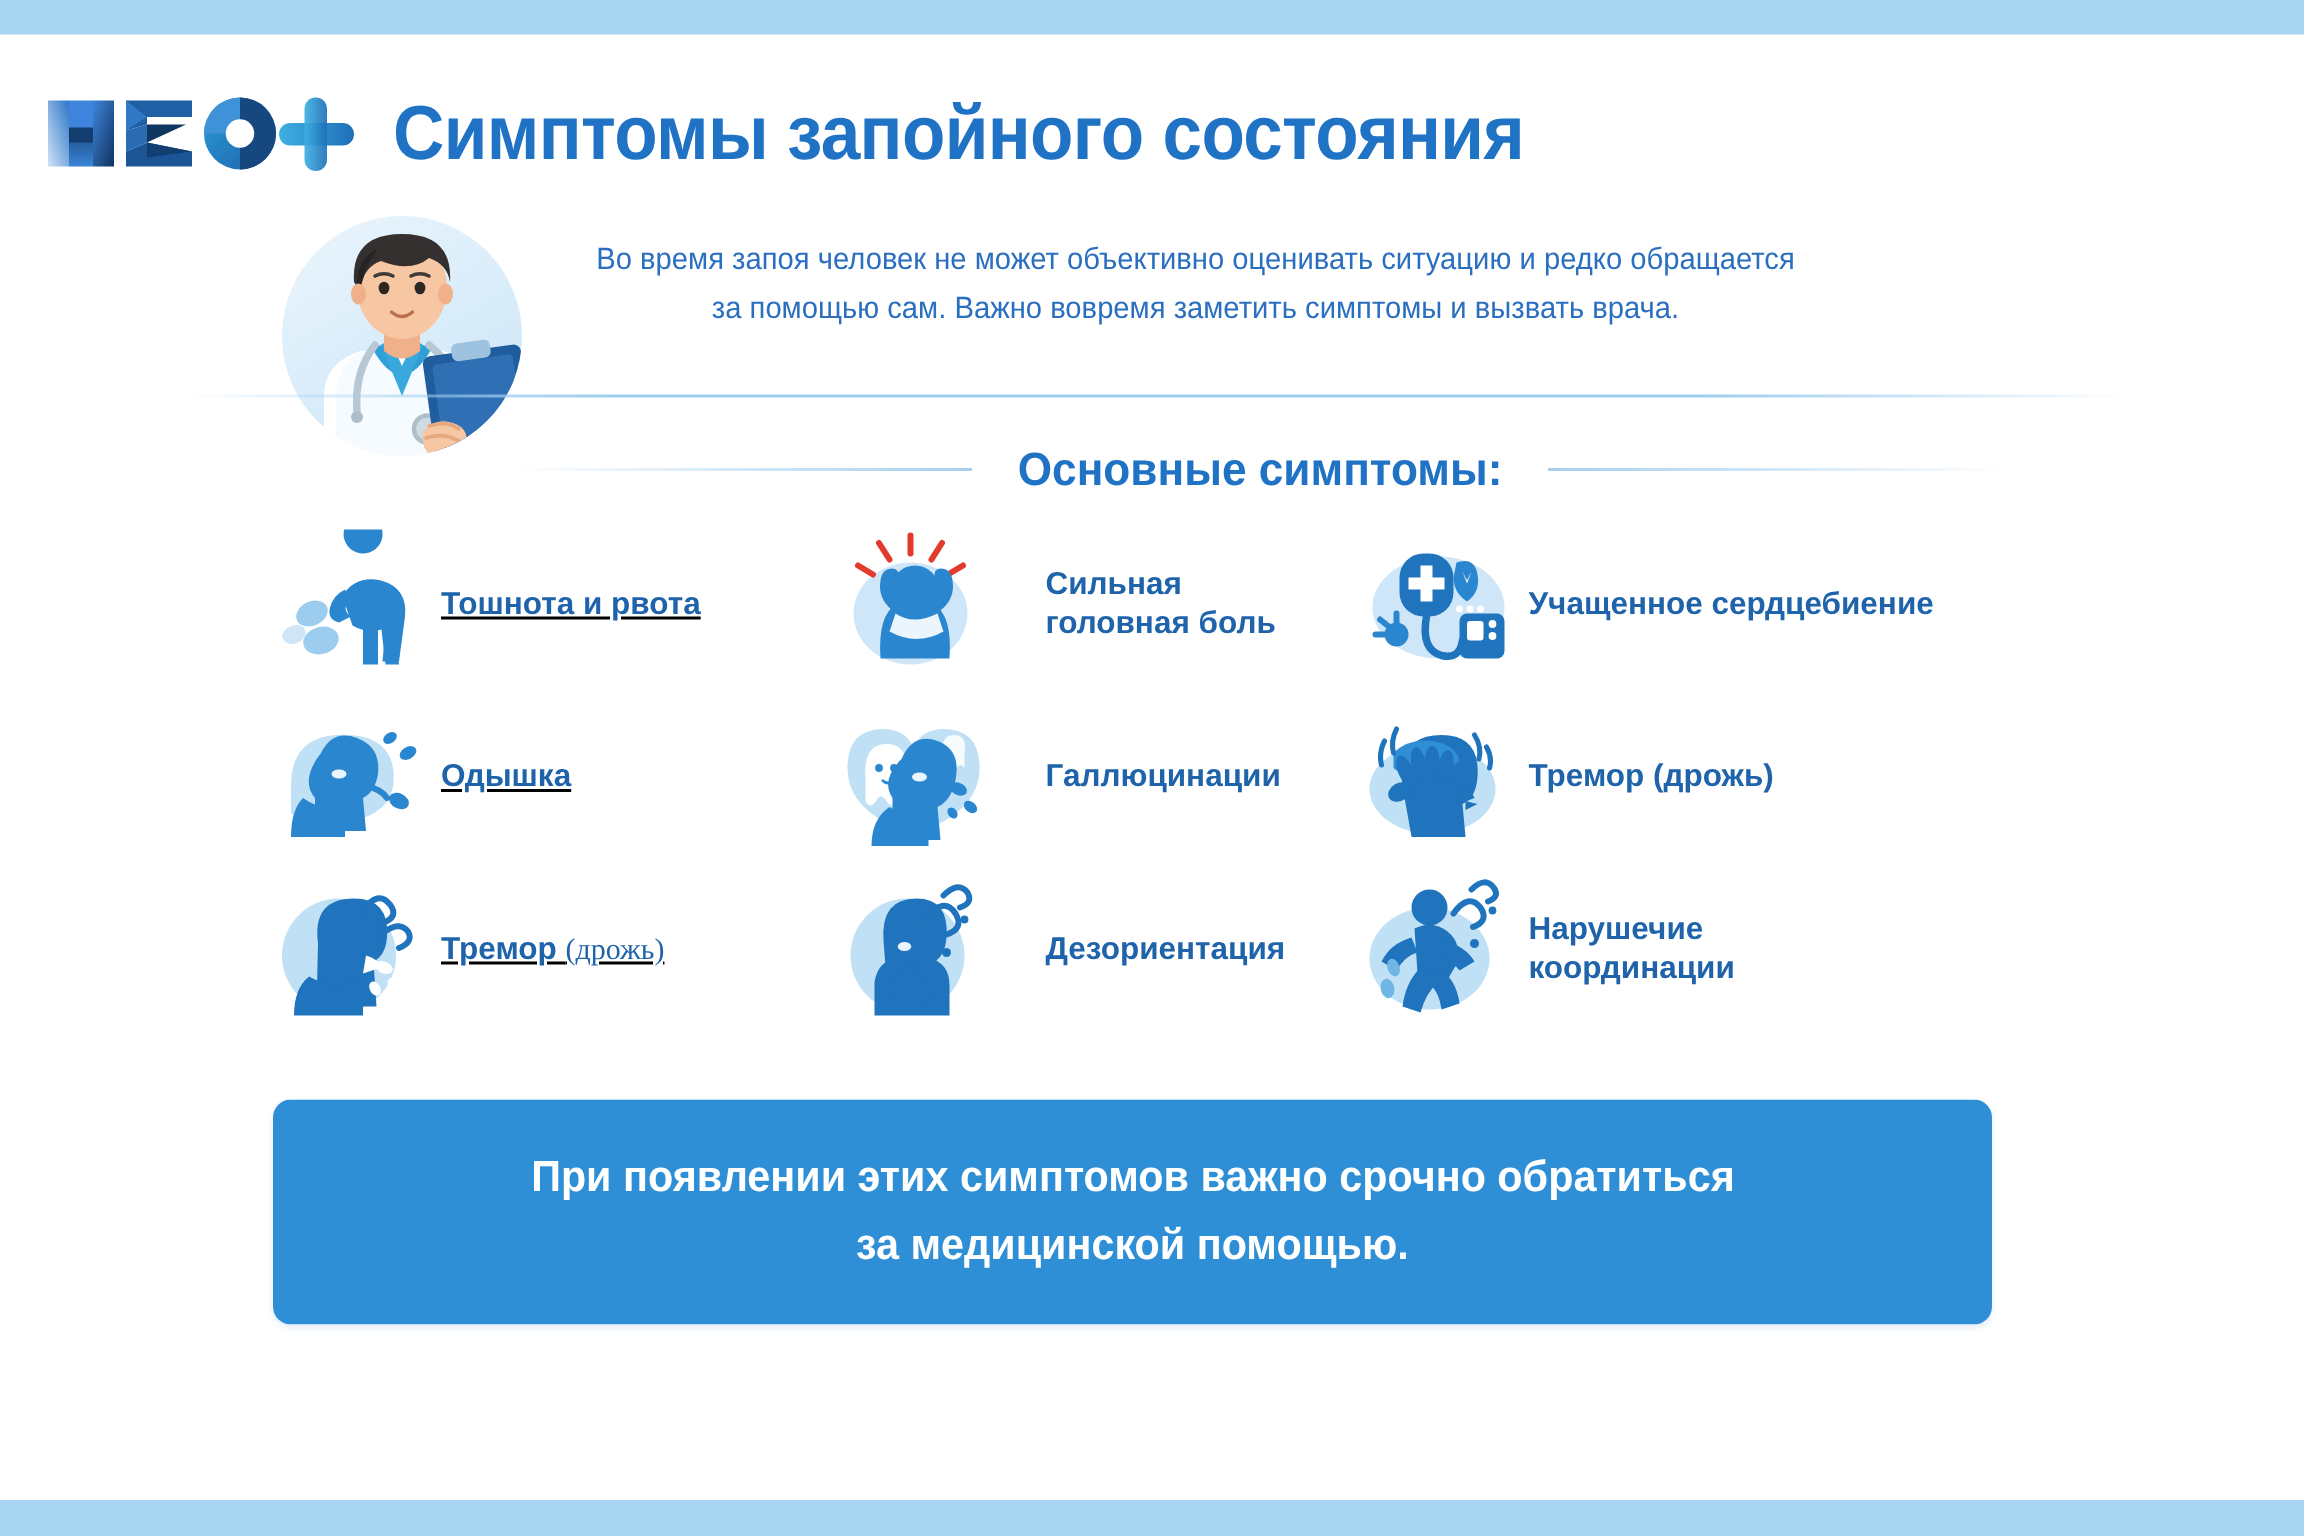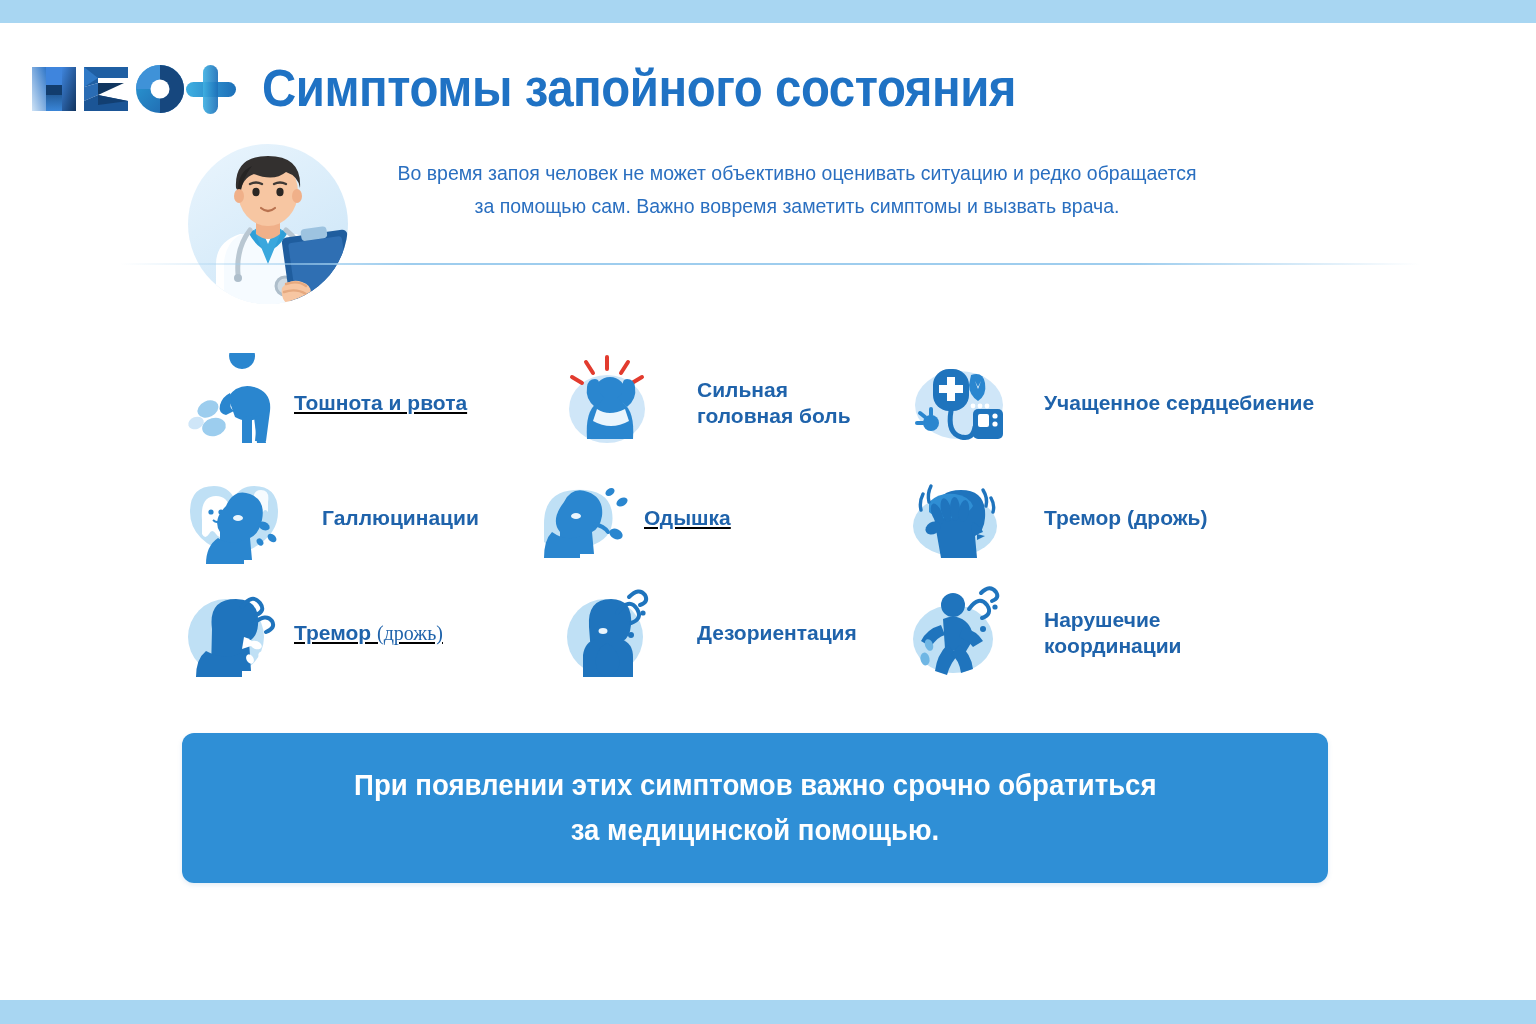--- a/index.html
+++ b/index.html
@@ -50,21 +50,21 @@
     font-size:31px;font-weight:bold;color:#1f72c4;white-space:nowrap;
     transform:scaleX(0.95);
   }
 
   
   .grid{position:absolute;left:180px;top:345px;width:1160px;}
   .row{display:flex;height:115px;}
   .cell{display:flex;align-items:center;}
   .cell.c1{width:375px;text-decoration:underline;}
   .cell.c2{width:350px;gap:28px;}
-  .cell.c3{width:435px;gap:25px;}
+  .cell.c3{width:435px;}
   .ic{width:110px;height:100px;flex:0 0 110px;position:relative;}
   .ic svg{display:block;width:110px;height:100px;}
   .lab{
     font-size:21px;font-weight:bold;color:#1f63ab;line-height:26px;
     margin-left:4px;
   }
   .lab .light{font-weight:normal;font-family:"Liberation Serif","DejaVu Serif",serif;font-size:20px;}
 
   
   .callout{position:absolute;left:182px;top:733px;width:1146px;border-radius:12px;overflow:hidden;
@@ -197,20 +197,25 @@
     </svg>
   </div>
 
   <div class="intro">
     <div>Во время запоя человек не может объективно оценивать ситуацию и редко обращается</div>
     <div>за помощью сам. Важно вовремя заметить симптомы и вызвать врача.</div>
   </div>
 
   <div class="rule"></div>
 
+  <div class="section-head">
+    <span class="ln"></span>
+    <span class="txt">Основные симптомы:</span>
+    <span class="ln r"></span>
+  </div>
 
   <div class="grid">
 
     <div class="row">
 
       <div class="cell c1">
         <span class="ic">
           <svg viewBox="0 0 110 100">
             <path d="M62 16 a13 13 0 1 1 0.1 0 Z" fill="#2a86cf"></path>
             <path d="M48 44 q10 -14 26 -10 q18 5 16 24 l-4 30 l-11 0 l2 -22 q-12 4 -22 -2 Z" fill="#2a86cf"></path>
@@ -272,20 +277,36 @@
                 <path d="M20 64 L15 60"></path>
             </g>
           </svg>
         </span>
         <span class="lab">Учащенное сердцебиение</span>
       </div>
     </div>
 
     <div class="row">
 
+      <div class="cell c1">
+        <span class="ic">
+          <svg viewBox="0 0 110 100">
+            <path d="M14 56 q0 -32 30 -34 q34 -2 38 22 q4 26 -22 34 q-30 10 -46 -4 Z" fill="#bfe0f5"></path>
+            <path d="M34 34 q8 -16 24 -10 q16 6 14 24 q-2 12 -10 16 l2 22 l-34 0 l0 -22 q-10 -12 4 -30 Z" fill="#2a86cf"></path>
+            <path d="M22 64 q-8 8 -8 26 l36 0 l0 -22 q-14 6 -28 -4 Z" fill="#2a86cf"></path>
+            <ellipse cx="46" cy="48" rx="5" ry="3" fill="#eaf5fd"></ellipse>
+            <path d="M64 56 q10 2 14 8" stroke="#2a86cf" stroke-width="4" fill="none" stroke-linecap="round"></path>
+            <ellipse cx="86" cy="66" rx="7" ry="5" transform="rotate(25 86 66)" fill="#2a86cf"></ellipse>
+            <ellipse cx="92" cy="34" rx="6" ry="4" transform="rotate(-30 92 34)" fill="#2a86cf"></ellipse>
+            <ellipse cx="80" cy="24" rx="5" ry="3.5" transform="rotate(-35 80 24)" fill="#2a86cf"></ellipse>
+          </svg>
+        </span>
+        <span class="lab">Одышка</span>
+      </div>
+
       <div class="cell c2">
         <span class="ic">
           <svg viewBox="0 0 110 100">
             <path d="M10 44 q0 -26 24 -26 q14 0 20 12 q6 -12 20 -12 q24 0 24 26 q0 30 -44 44 q-44 -14 -44 -44 Z" fill="#bfe0f5"></path>
             <path d="M22 52 q-2 -24 14 -24 q16 0 14 24 l0 14 q-4 -6 -7 0 q-3 6 -7 0 q-4 -6 -7 0 q-4 6 -7 0 Z" fill="#ffffff"></path>
             <circle cx="31" cy="44" r="2.6" fill="#2a86cf"></circle>
               <circle cx="41" cy="44" r="2.6" fill="#2a86cf"></circle>
             <path d="M33 52 q4 4 8 0" stroke="#2a86cf" stroke-width="1.8" fill="none"></path>
             <path d="M74 34 q-2 -12 7 -12 q9 0 7 12 l0 10 q-3 -4 -5 0 q-3 4 -5 0 q-2 -3 -4 0 Z" fill="#ffffff" opacity="0.85"></path>
             <path d="M46 38 q8 -18 24 -12 q16 6 12 26 q-3 14 -12 18 l2 22 l-32 0 l0 -28 q-8 -12 6 -26 Z" fill="#2a86cf"></path>
@@ -294,36 +315,20 @@
             <g fill="#2a86cf">
               <ellipse cx="84" cy="58" rx="6" ry="4" transform="rotate(25 84 58)"></ellipse>
               <ellipse cx="92" cy="70" rx="5" ry="3.5" transform="rotate(40 92 70)"></ellipse>
               <ellipse cx="80" cy="74" rx="4" ry="3" transform="rotate(55 80 74)"></ellipse>
             </g>
           </svg>
         </span>
         <span class="lab">Галлюцинации</span>
       </div>
 
-      <div class="cell c1">
-        <span class="ic">
-          <svg viewBox="0 0 110 100">
-            <path d="M14 56 q0 -32 30 -34 q34 -2 38 22 q4 26 -22 34 q-30 10 -46 -4 Z" fill="#bfe0f5"></path>
-            <path d="M34 34 q8 -16 24 -10 q16 6 14 24 q-2 12 -10 16 l2 22 l-34 0 l0 -22 q-10 -12 4 -30 Z" fill="#2a86cf"></path>
-            <path d="M22 64 q-8 8 -8 26 l36 0 l0 -22 q-14 6 -28 -4 Z" fill="#2a86cf"></path>
-            <ellipse cx="46" cy="48" rx="5" ry="3" fill="#eaf5fd"></ellipse>
-            <path d="M64 56 q10 2 14 8" stroke="#2a86cf" stroke-width="4" fill="none" stroke-linecap="round"></path>
-            <ellipse cx="86" cy="66" rx="7" ry="5" transform="rotate(25 86 66)" fill="#2a86cf"></ellipse>
-            <ellipse cx="92" cy="34" rx="6" ry="4" transform="rotate(-30 92 34)" fill="#2a86cf"></ellipse>
-            <ellipse cx="80" cy="24" rx="5" ry="3.5" transform="rotate(-35 80 24)" fill="#2a86cf"></ellipse>
-          </svg>
-        </span>
-        <span class="lab">Одышка</span>
-      </div>
-
       <div class="cell c3">
         <span class="ic">
           <svg viewBox="0 0 110 100">
             <ellipse cx="50" cy="58" rx="42" ry="30" fill="#bfe0f5"></ellipse>
             <path d="M30 56 q-4 -34 26 -34 q26 0 24 28 q-1 14 -10 18 l2 22 l-36 0 Z" fill="#1f74bd"></path>
             <path d="M68 54 q8 4 10 10 l-10 4 l-2 -8 Z" fill="#1f74bd"></path>
             <path d="M72 66 l8 2 l-8 4 Z" fill="#1f74bd"></path>
             <path d="M24 34 q10 -10 26 -8 q14 2 18 12 q-6 10 -20 12 q-16 2 -24 -6 Z" fill="#2f8ed4"></path>
             <g fill="#1f74bd">
               <ellipse cx="32" cy="46" rx="5" ry="11" transform="rotate(-22 32 46)"></ellipse>

